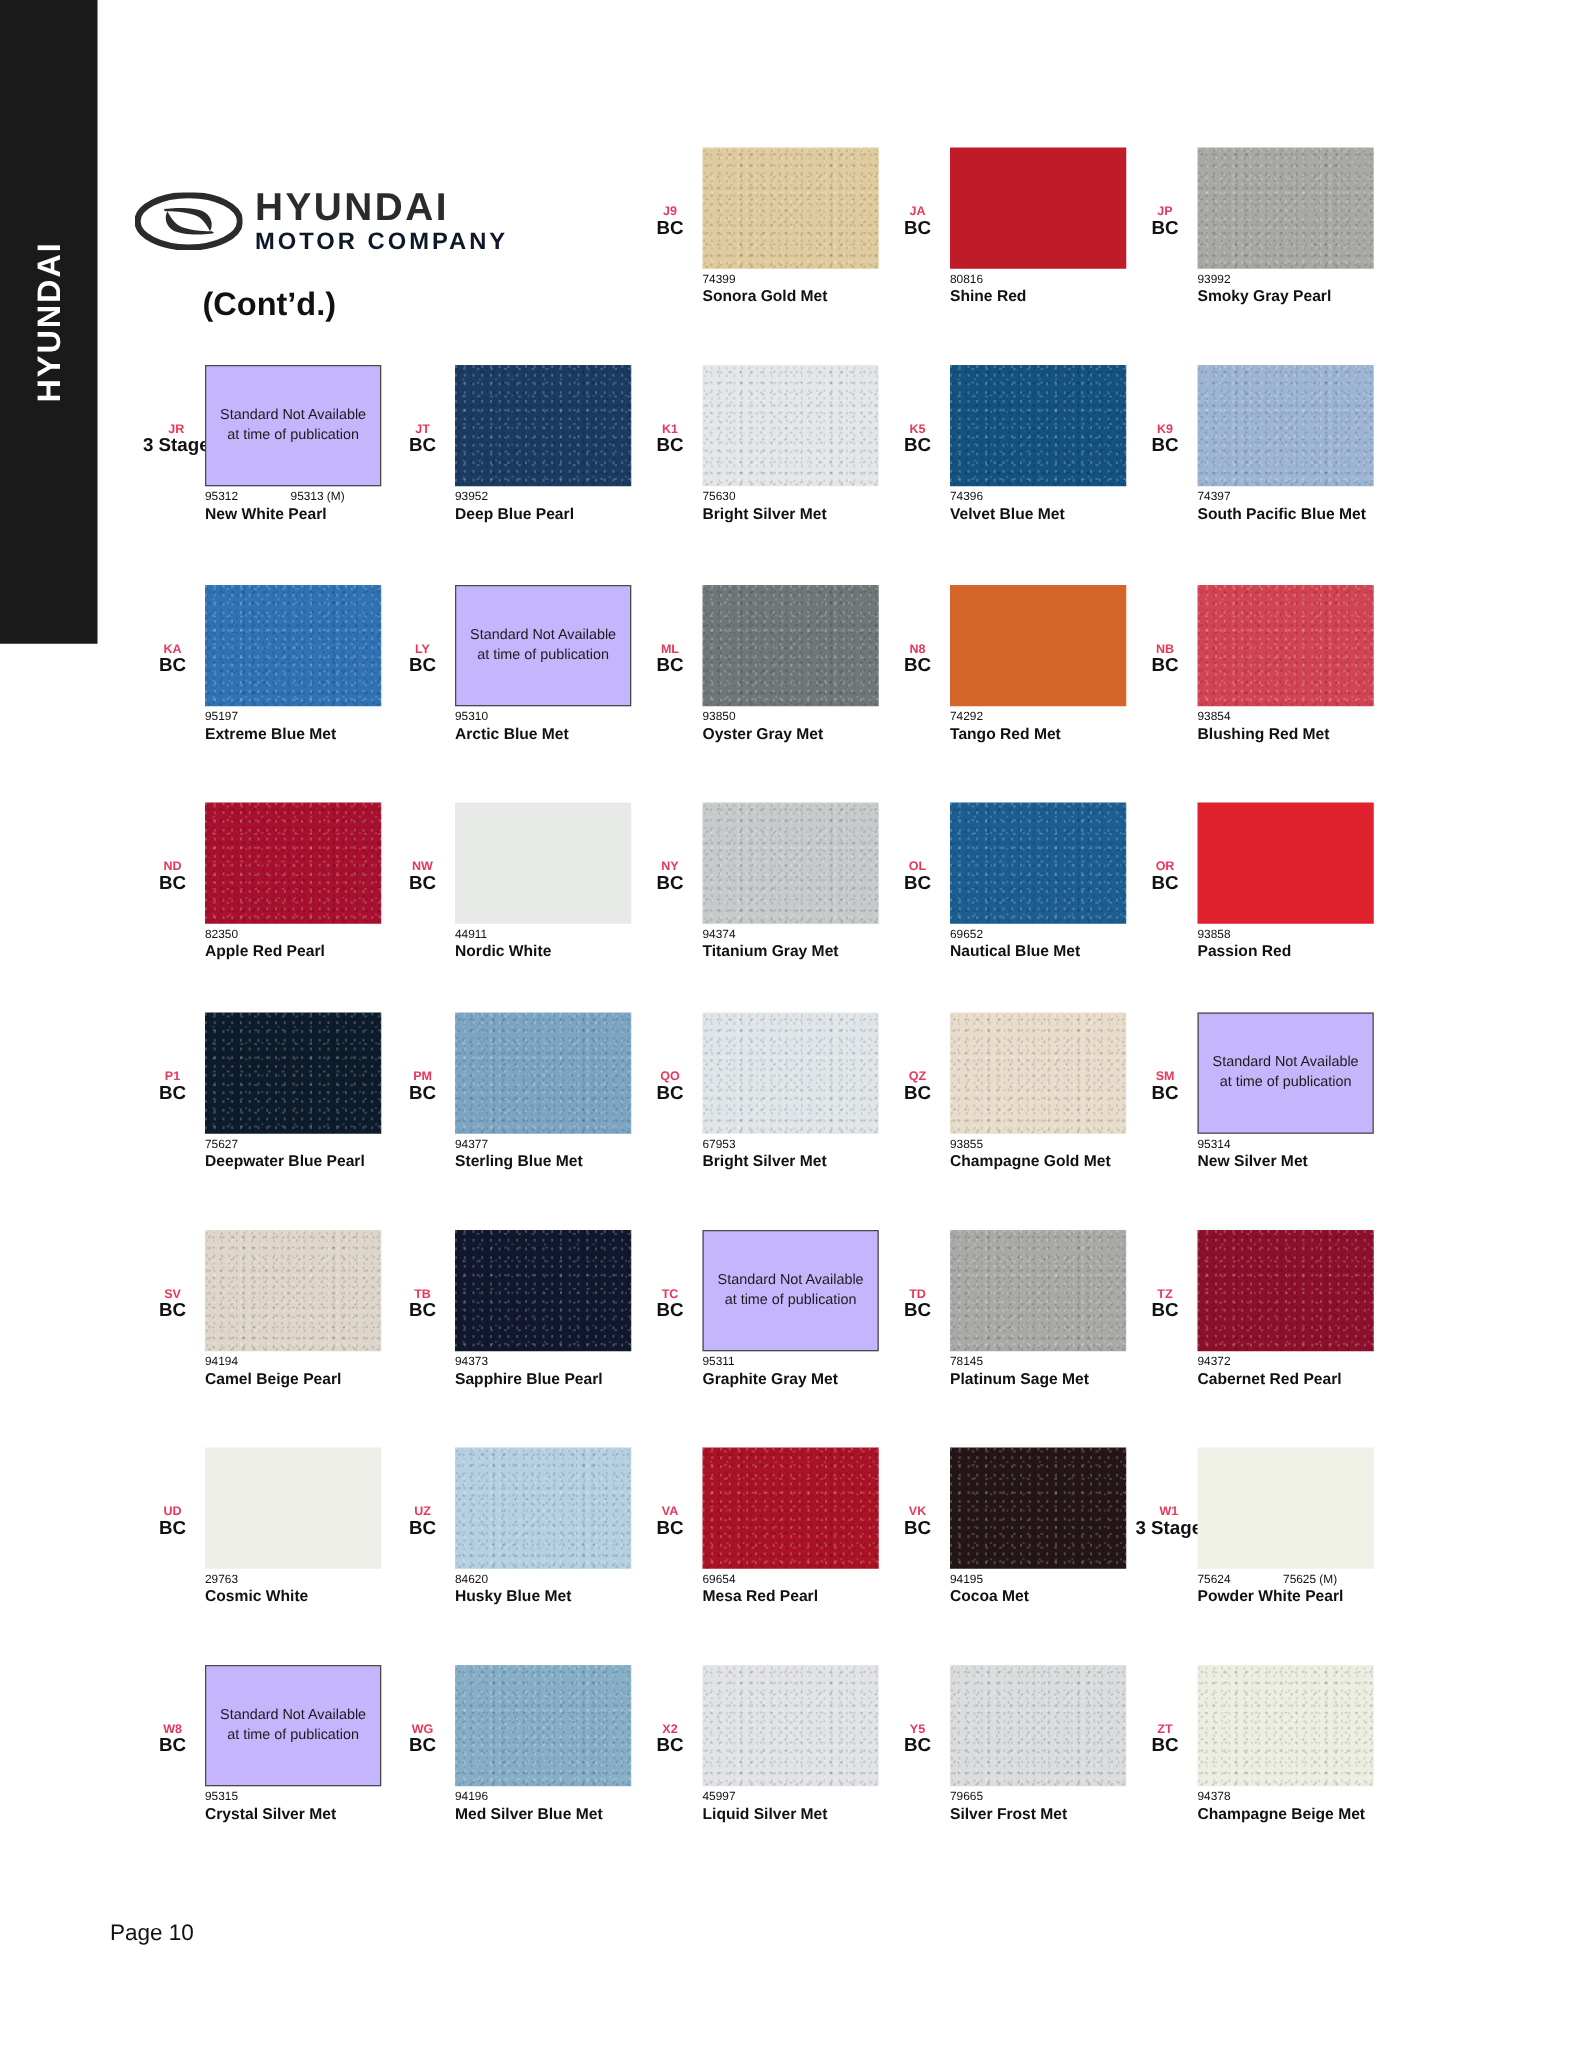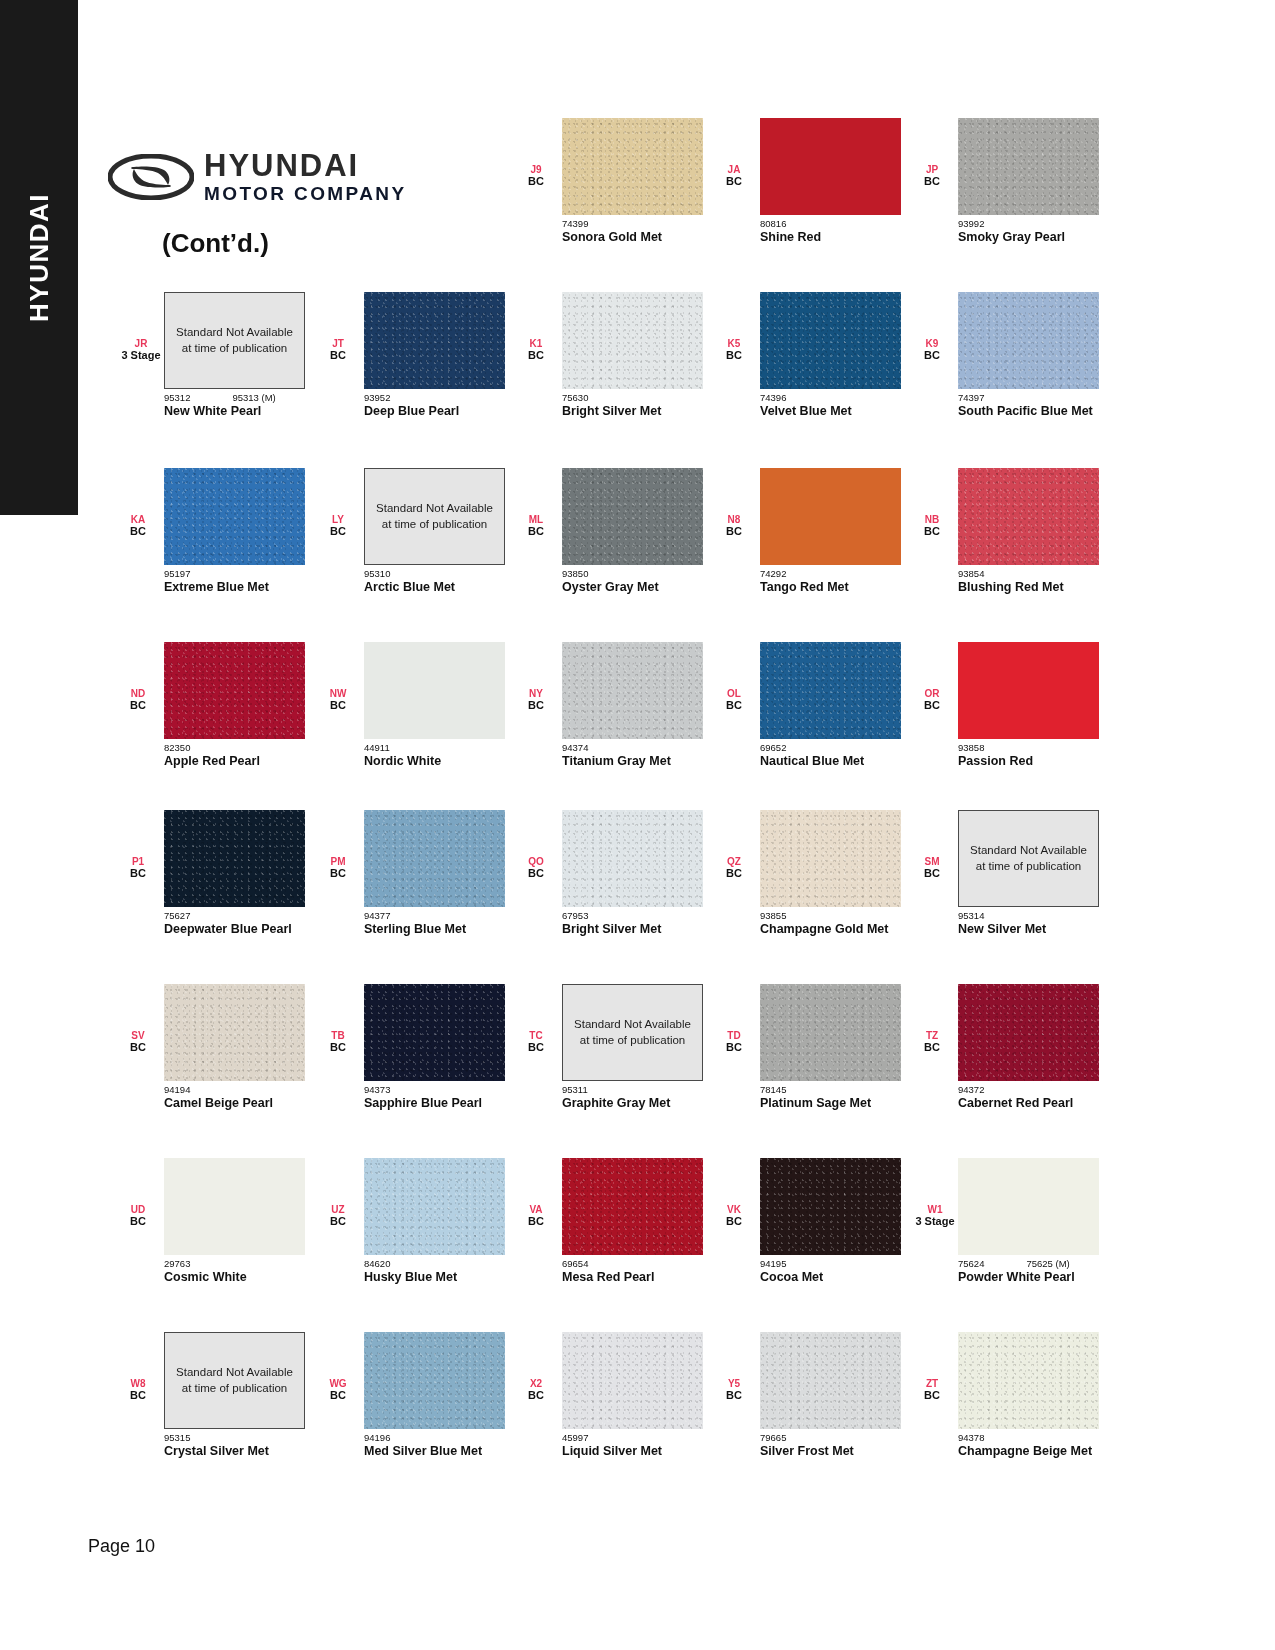--- a/index.html
+++ b/index.html
@@ -54,30 +54,30 @@
 
   
   .grid { position:absolute; left:0; top:0; width:1275px; }
   .cell { position:absolute; top:0; width:215px; }
 
   .code {
     position:absolute; left:0; top:46px; width:40px;
     text-align:center; line-height:1.12;
   }
   .code .c1 { font-size:10px; font-weight:bold; color:#e8375a; display:block; }
-  .code .c2 { font-size:11px; font-weight:bold; color:#111; display:block;
+  .code .c2 { font-size:15px; font-weight:bold; color:#111; display:block;
               white-space:nowrap; }
   .code.stage { left:-8px; width:62px; }
 
   .chip {
     position:absolute; left:46px; top:0;
     width:141px; height:97px;
   }
   .chip.na {
-    background:#e5e5e5; border:1px solid #4a4a4a;
+    background:#c4b5fd; border:1px solid #4a4a4a;
     display:flex; flex-direction:column; align-items:center; justify-content:center;
     text-align:center;
   }
   .chip.na span { font-size:11.5px; color:#1c1c1c; line-height:1.35; }
 
   .nums {
     position:absolute; left:46px; top:100px; width:185px;
     font-size:9.5px; color:#111; white-space:nowrap;
   }
   .nums .n2 { margin-left:42px; }

